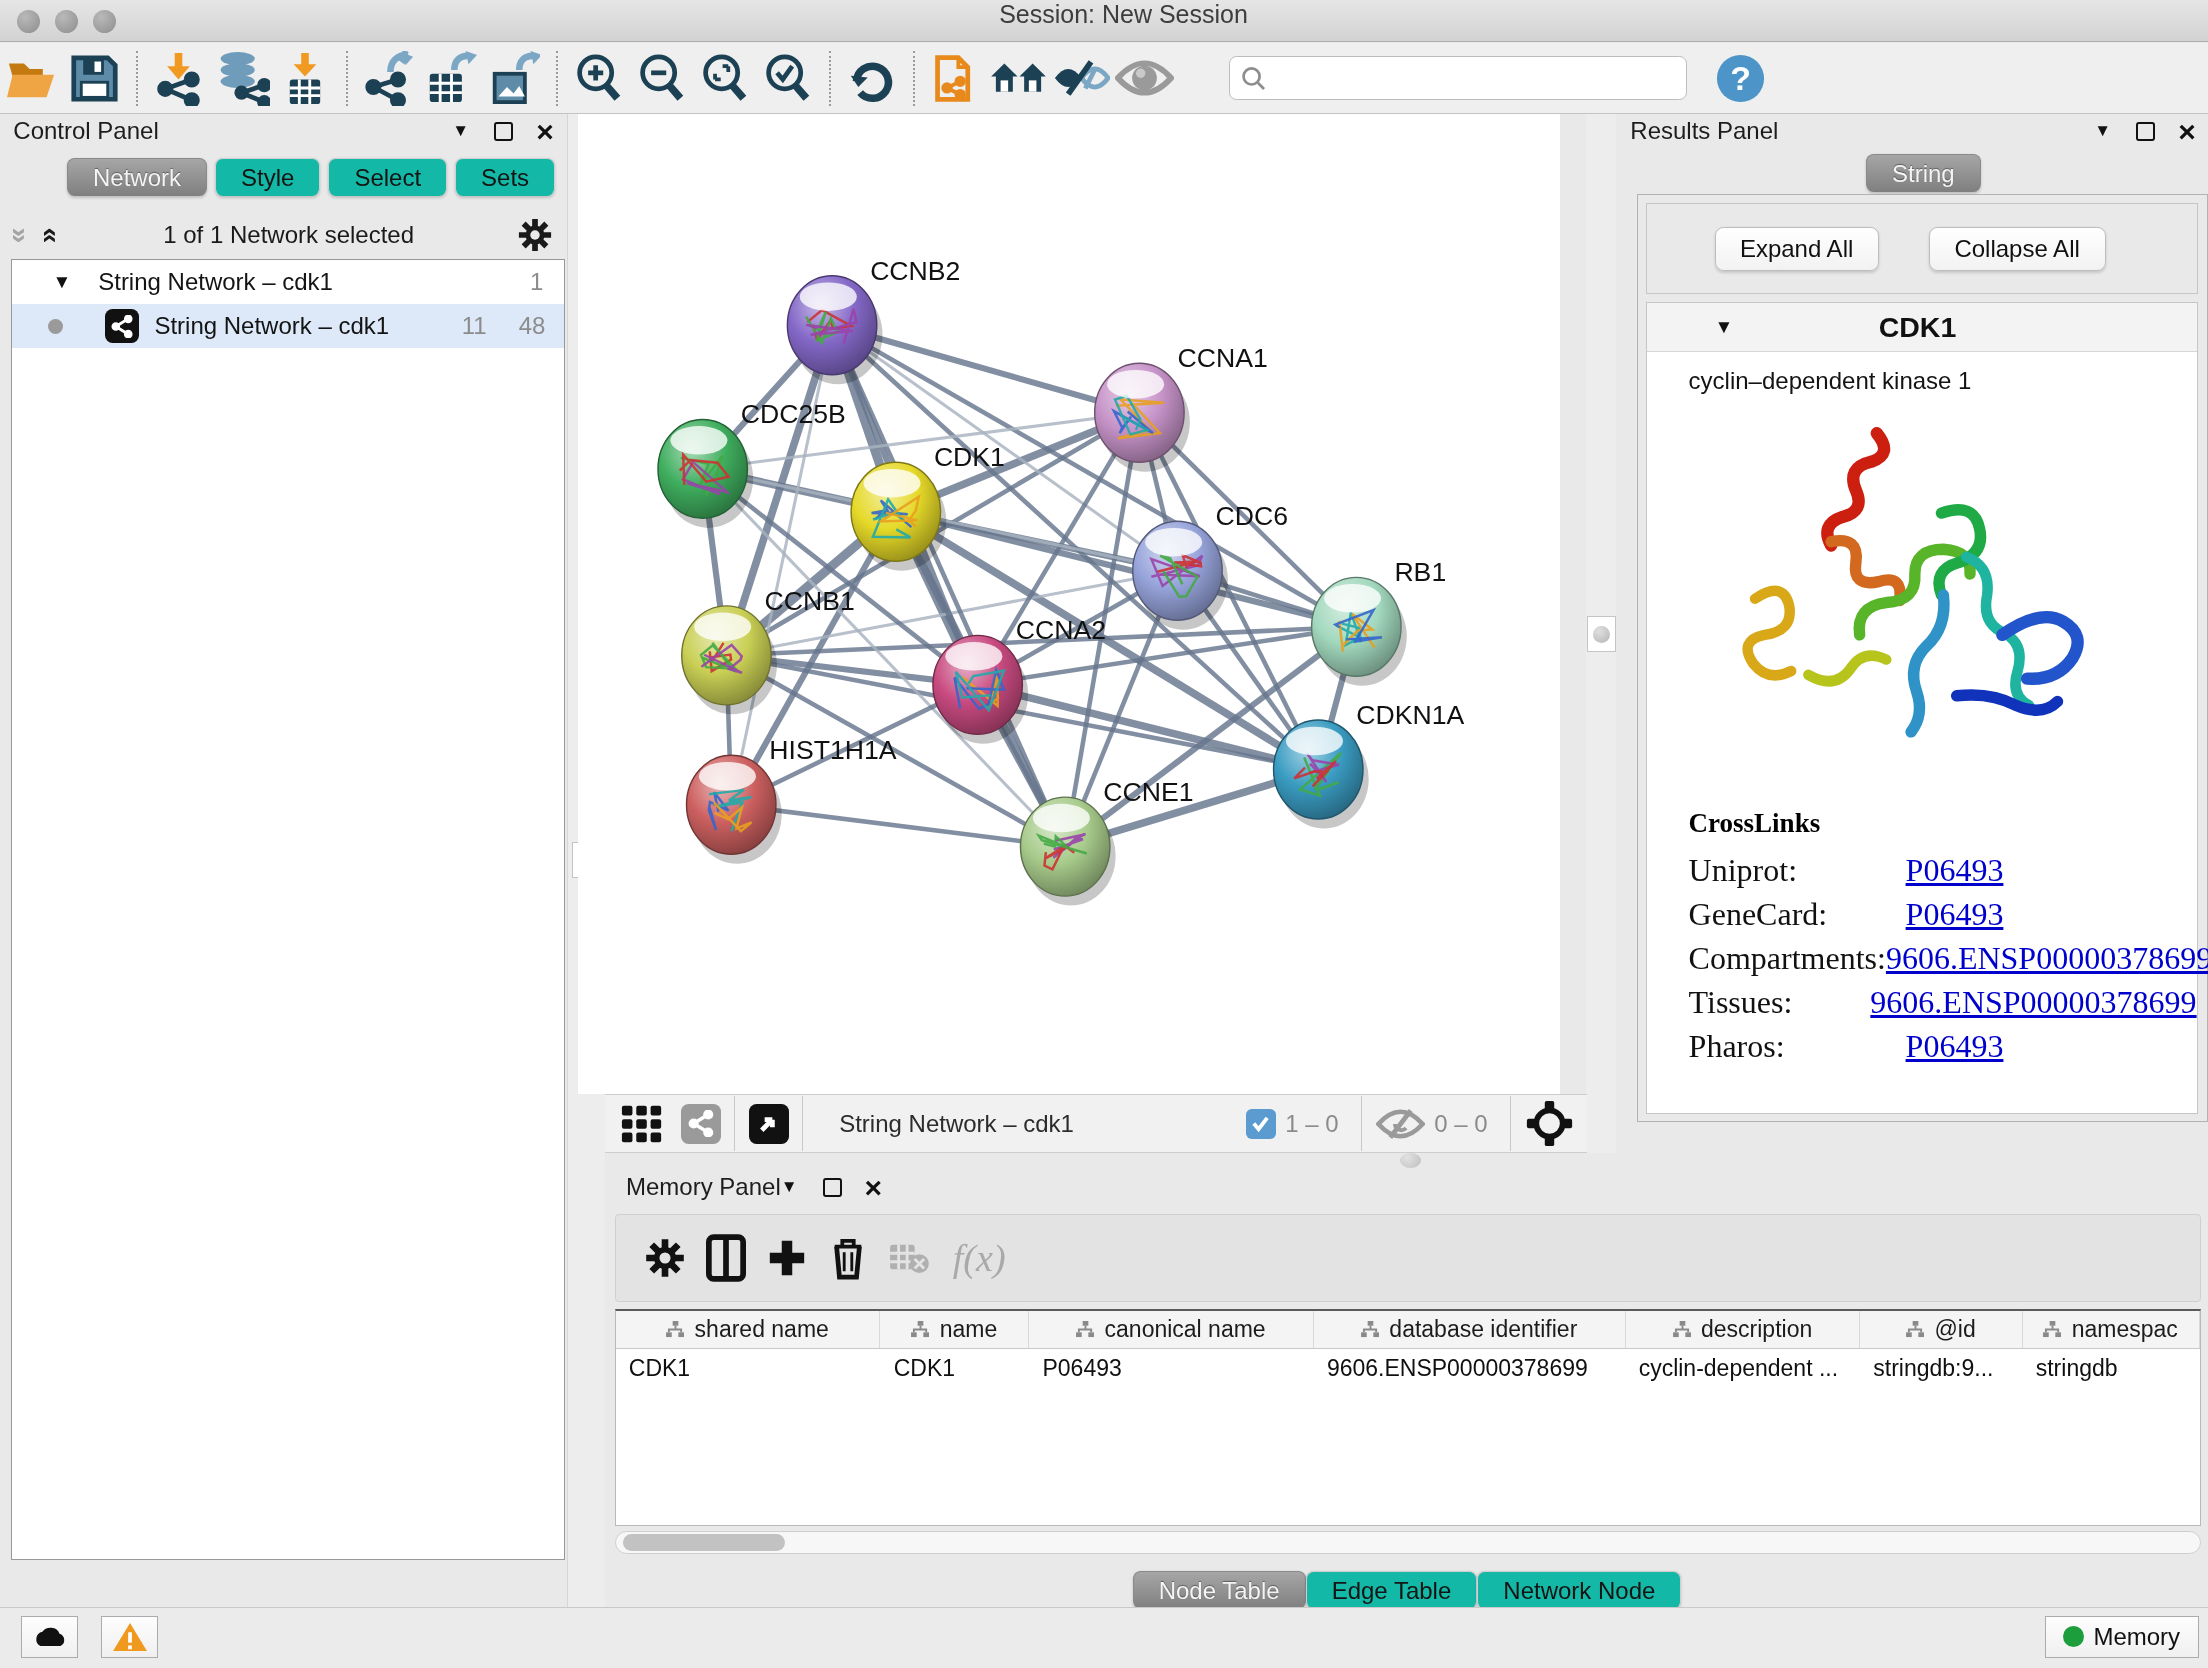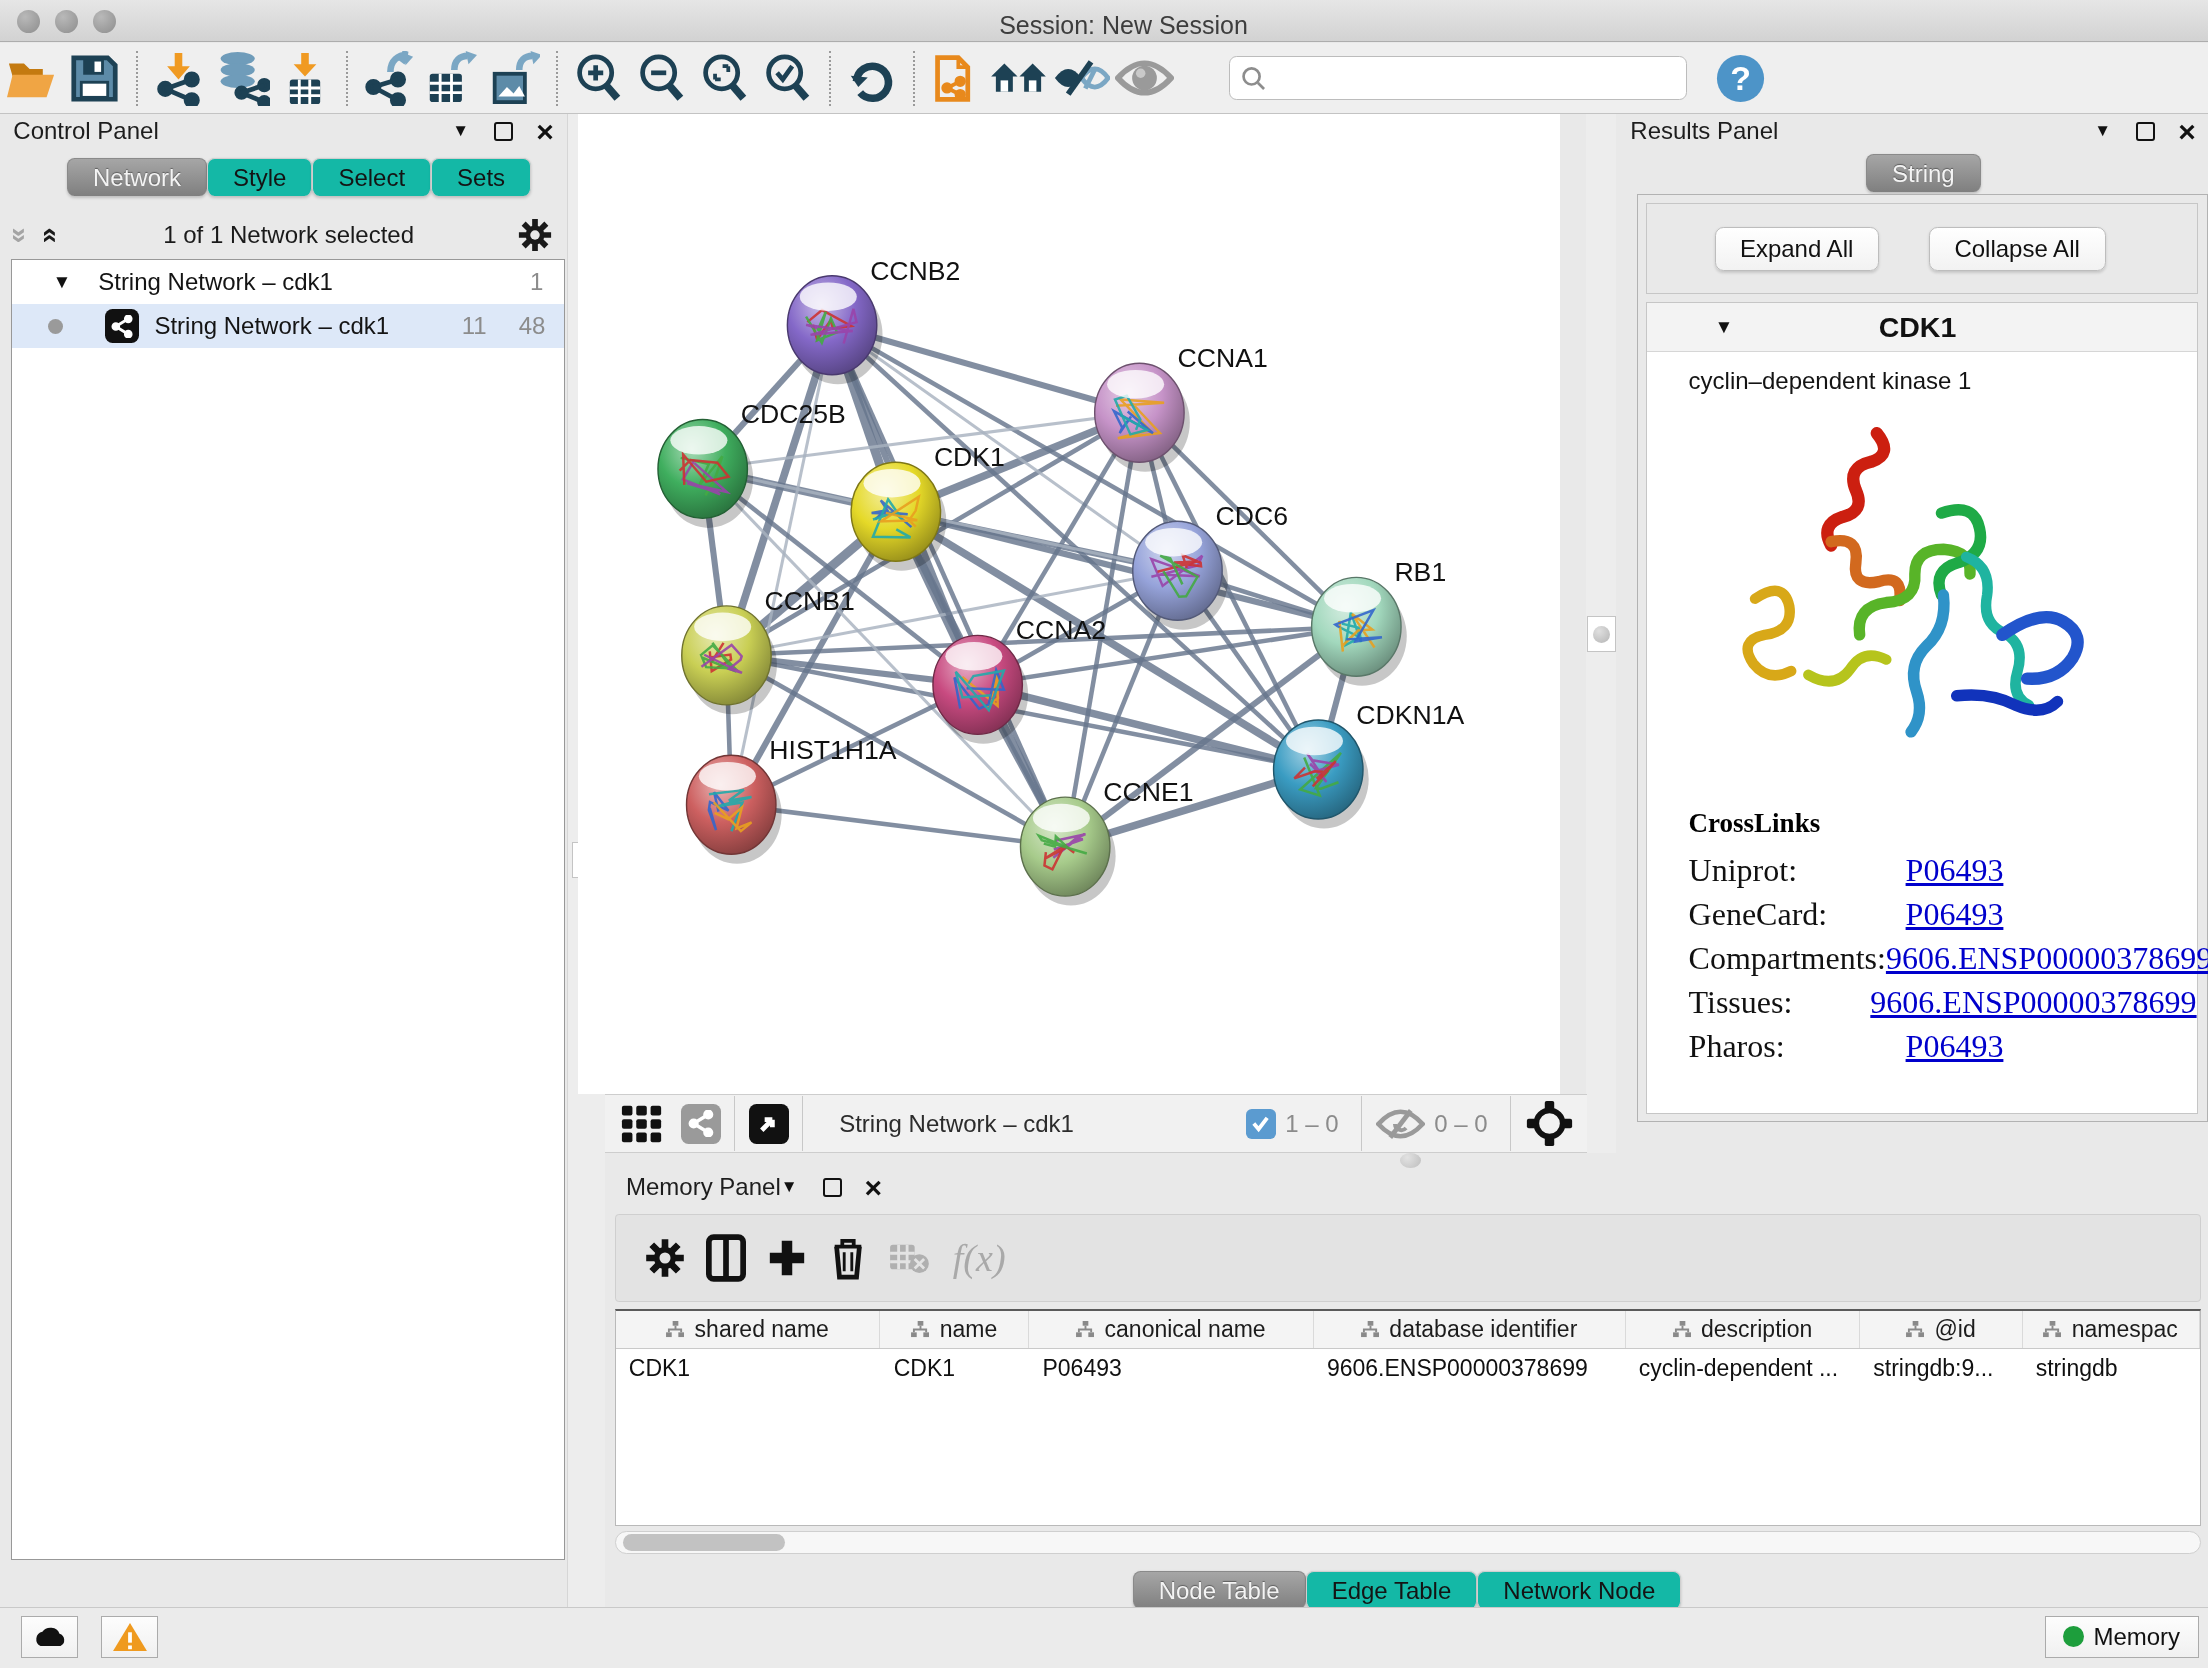--- a/index.html
+++ b/index.html
@@ -5,21 +5,21 @@
   * { margin:0; padding:0; box-sizing:border-box; }
   html,body { width:2208px; height:1668px; overflow:hidden; }
   body { font-family:"Liberation Sans", sans-serif; background:#e9e9e9; position:relative; }
 
   
   .titlebar { position:absolute; left:0; top:0; width:2208px; height:42px;
     background:linear-gradient(#e6e6e6,#d2d2d2); border-bottom:1px solid #adadad; }
   .traffic { position:absolute; top:9.5px; width:23px; height:23px; border-radius:50%;
     background:radial-gradient(circle at 35% 30%, #b9b9b9, #8d8d8d); }
   .t1{left:17px;} .t2{left:55px;} .t3{left:93px;}
-  .win-title { position:absolute; left:0; right:0; top:11px; text-align:center;
+  .win-title { position:absolute; left:0; right:0; top:0; text-align:center;
     font-size:25px; color:#3d3d3d;margin-left:39px; }
 
   
   .toolbar { position:absolute; left:0; top:43px; width:2208px; height:71px;
     background:#efefef; border-bottom:1.9px solid #c3c3c3;
     display:flex; align-items:center; }
   .tb-btn { width:63px; height:59px; display:flex; align-items:center; justify-content:center; }
   .tb-sep { width:0; height:55px; border-left:2.9px dotted #9a9a9a; margin:0 9.5px; }
   .searchbox { width:458px; height:44px; background:#fff; border:1.9px solid #bcbcbc;
     border-radius:7.6px; display:flex; align-items:center; padding:0 9.5px; margin-left:53px; }
@@ -45,21 +45,21 @@
 
   
   .tabstrip { display:flex; }
   .tab { height:38px; padding:0 25px; display:flex; align-items:center; justify-content:center;
     font-size:24px; color:#141414; background:#14b8a6; border:1px solid #cfcfcf; border-bottom:none;
     border-radius:7.6px 7.6px 7.6px 7.6px; box-shadow:0 1.9px 2.9px rgba(0,0,0,.18); }
   .tab.sel { background:linear-gradient(#a6a6a6,#7f7f7f); color:#f4f4f4;
     text-shadow:0 -1px 1px rgba(0,0,0,.4); border-color:#8a8a8a; }
 
   
-  .cp-tabs { position:absolute; left:67px; top:44px; }
+  .cp-tabs { position:absolute; left:67px; top:44px;gap:8px; }
   .cp-toolrow { position:absolute; left:13.3px; top:99px; width:540px; height:44px;
     display:flex; align-items:center; }
   .chev { font-size:28.5px; font-weight:bold; display:inline-block; transform:rotate(90deg); }
   .chev.down { color:#a4a4a4; } .chev.up { color:#1a1a1a; margin-left:15px; }
   .cp-selinfo { flex:1; text-align:center; font-size:24px; color:#1a1a1a; }
   .tree { position:absolute; left:11.4px; top:145px; width:554px; height:1301px;
     background:#fff; border:1.9px solid #989898; }
   .tree-row { height:44px; display:flex; align-items:center; font-size:24px; color:#141414; }
   .tree-row .count { color:#8c8c8c; }
   .tree-row.selected { background:#dde8f8; }

